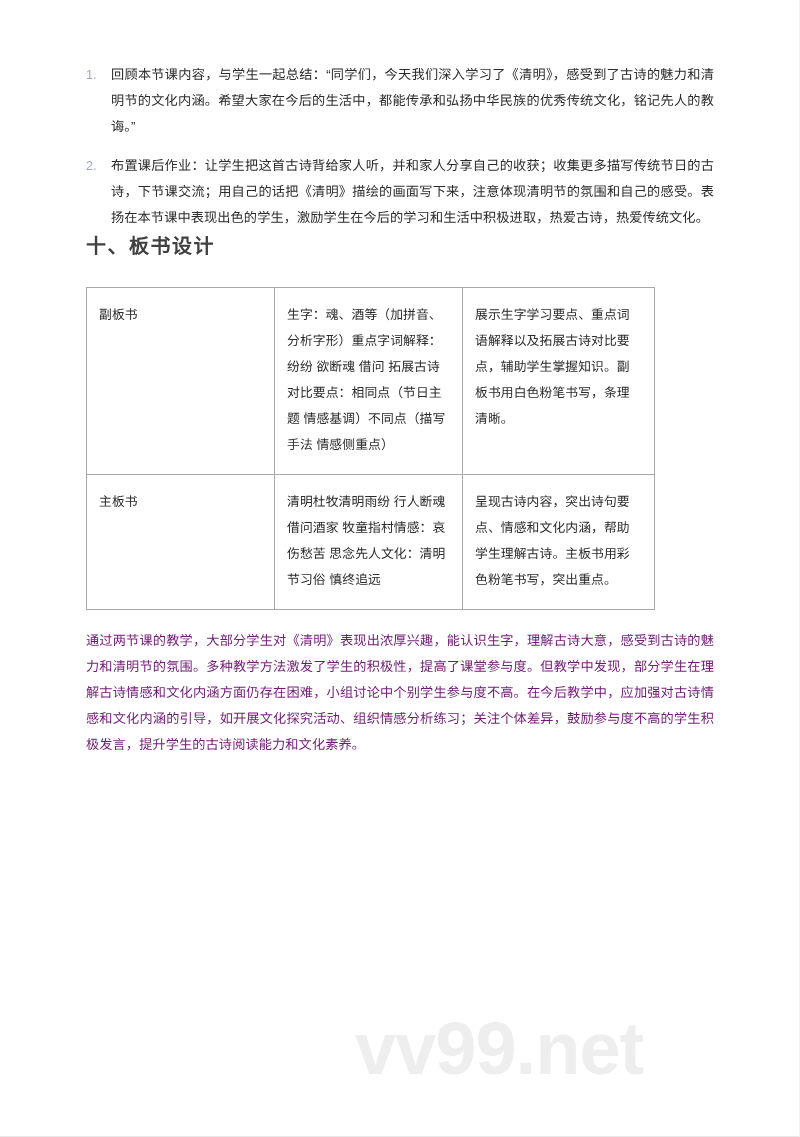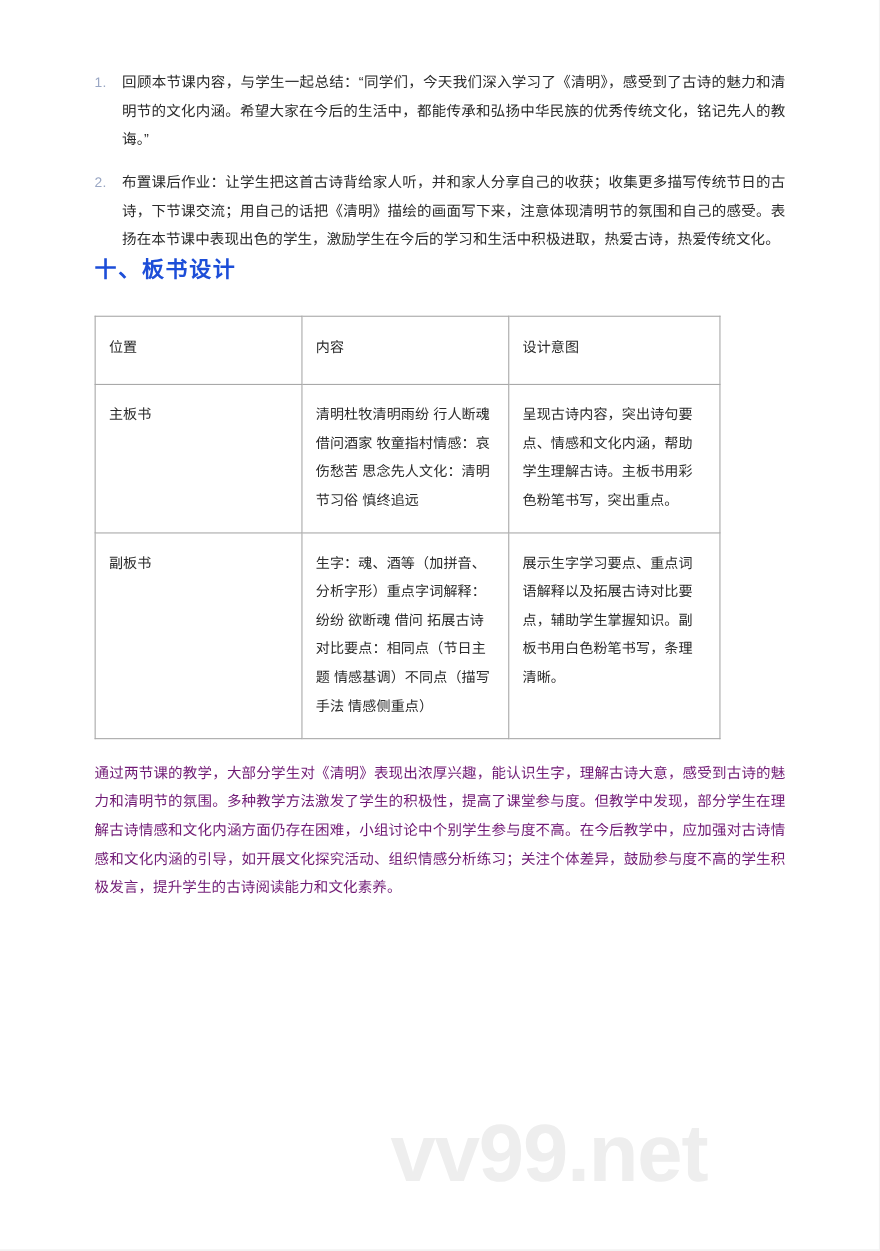--- a/index.html
+++ b/index.html
@@ -52,21 +52,21 @@
     text-align: left;
     color: #9aa7c4;
     font-size: 12.6px;
     line-height: 26px;
   }
 
   
   h2.section-heading {
     font-size: 20px;
     font-weight: bold;
-    color: #1d4ed8;
+    color: #404040;
     margin: 0;
     letter-spacing: 1.5px;
     line-height: 30px;
   }
   .heading-block-1 { margin-top: 42px; margin-bottom: 0; }
   .heading-block-2 { margin-top: 30px; margin-bottom: 0; }
 
   
   table.board-table {
     border-collapse: collapse;
@@ -136,34 +136,29 @@
 
     <h2 class="section-heading heading-block-1">十、板书设计</h2>
 
     <table class="board-table">
       <colgroup>
         <col class="col-pos">
         <col class="col-con">
         <col class="col-int">
       </colgroup>
       <tbody>
-        <tr class="header-row">
-          <td>位置</td>
-          <td>内容</td>
-          <td>设计意图</td>
+        <tr>
+          <td>副板书</td>
+          <td>生字：魂、酒等（加拼音、分析字形）重点字词解释：纷纷 欲断魂 借问 拓展古诗对比要点：相同点（节日主题 情感基调）不同点（描写手法 情感侧重点）</td>
+          <td>展示生字学习要点、重点词语解释以及拓展古诗对比要点，辅助学生掌握知识。副板书用白色粉笔书写，条理清晰。</td>
         </tr>
         <tr>
           <td>主板书</td>
           <td>清明杜牧清明雨纷 行人断魂借问酒家 牧童指村情感：哀伤愁苦 思念先人文化：清明节习俗 慎终追远</td>
           <td>呈现古诗内容，突出诗句要点、情感和文化内涵，帮助学生理解古诗。主板书用彩色粉笔书写，突出重点。</td>
-        </tr>
-        <tr>
-          <td>副板书</td>
-          <td>生字：魂、酒等（加拼音、分析字形）重点字词解释：纷纷 欲断魂 借问 拓展古诗对比要点：相同点（节日主题 情感基调）不同点（描写手法 情感侧重点）</td>
-          <td>展示生字学习要点、重点词语解释以及拓展古诗对比要点，辅助学生掌握知识。副板书用白色粉笔书写，条理清晰。</td>
         </tr>
       </tbody>
     </table>
 
 
     <p class="reflection">通过两节课的教学，大部分学生对《清明》表现出浓厚兴趣，能认识生字，理解古诗大意，感受到古诗的魅力和清明节的氛围。多种教学方法激发了学生的积极性，提高了课堂参与度。但教学中发现，部分学生在理解古诗情感和文化内涵方面仍存在困难，小组讨论中个别学生参与度不高。在今后教学中，应加强对古诗情感和文化内涵的引导，如开展文化探究活动、组织情感分析练习；关注个体差异，鼓励参与度不高的学生积极发言，提升学生的古诗阅读能力和文化素养。</p>
 
   </div>
 
   <div class="watermark">vv99.net</div>

